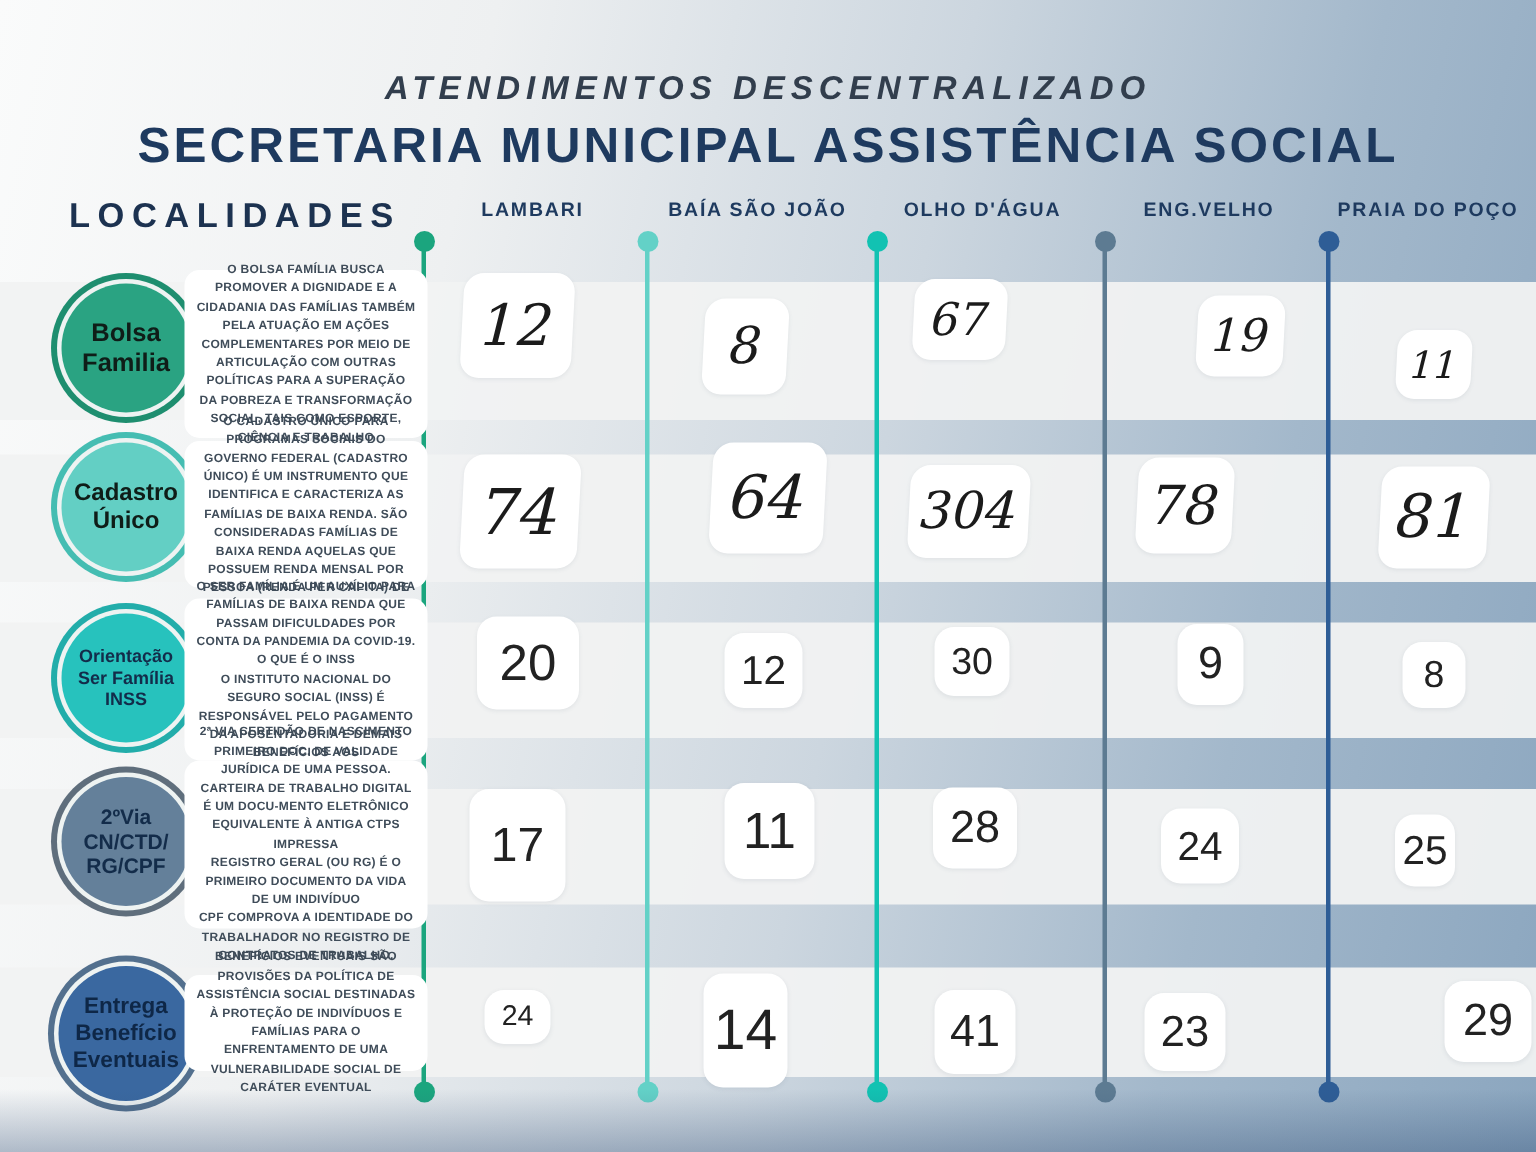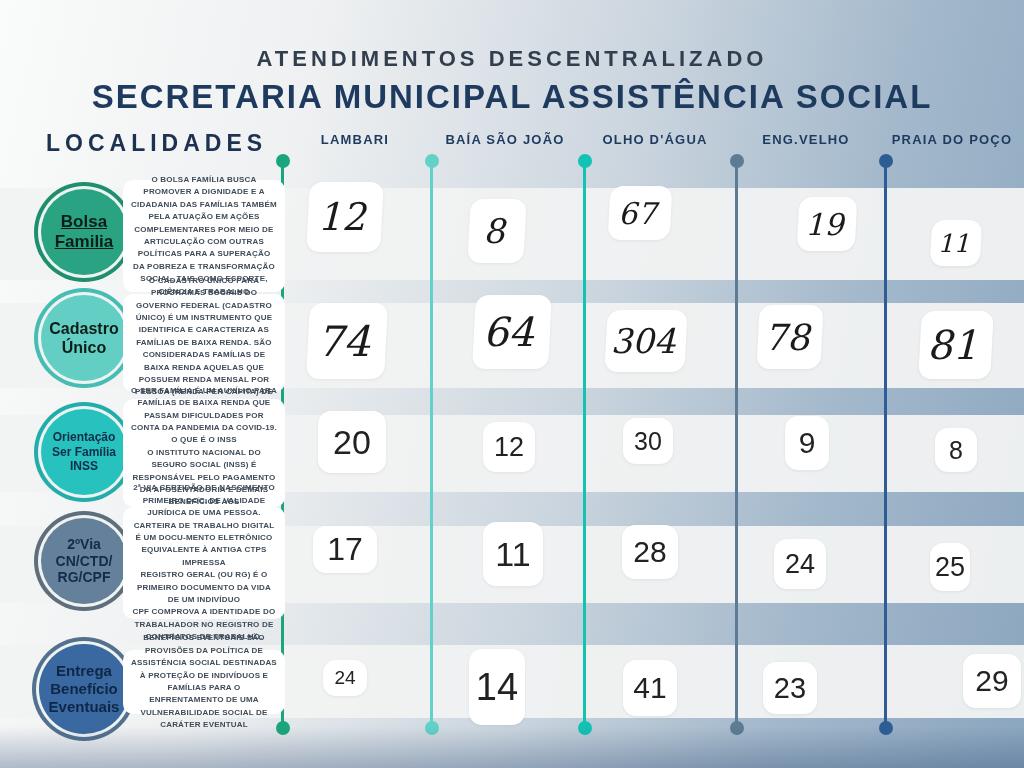--- a/index.html
+++ b/index.html
@@ -12,21 +12,21 @@
     content:'';position:absolute;left:0;right:0;bottom:0;height:42px;
     background:linear-gradient(to bottom,rgba(50,80,120,0) 0%,rgba(45,75,115,0.35) 100%);
     pointer-events:none;
   }
   .strip{position:absolute;left:0;width:1024px;background:rgba(241,242,242,0.95);}
   .s1{top:188px;height:92px;} .s2{top:303px;height:85px;} .s3{top:415px;height:77px;}
   .s4{top:526px;height:77px;} .s5{top:645px;height:73px;}
 
   .kicker{
     position:absolute;left:0;top:46px;width:1024px;text-align:center;
-    font-weight:600;font-size:22px;letter-spacing:4px;color:#323e4d;
+    font-style:italic;font-weight:600;font-size:22px;letter-spacing:4px;color:#323e4d;
   }
   .title{
     position:absolute;left:0;top:78px;width:1024px;text-align:center;
     font-weight:800;font-size:33px;letter-spacing:2px;color:#1e3a5f;
   }
   .localidades{
     position:absolute;left:46px;top:130px;width:230px;
     font-weight:800;font-size:23px;letter-spacing:5px;color:#1c3250;
   }
   .colhead{
@@ -94,21 +94,21 @@
   <div class="title">SECRETARIA MUNICIPAL ASSISTÊNCIA SOCIAL</div>
   <div class="localidades">LOCALIDADES</div>
 
   <div class="colhead" style="left:275px">LAMBARI</div>
   <div class="colhead" style="left:425px">BAÍA SÃO JOÃO</div>
   <div class="colhead" style="left:575px">OLHO D'ÁGUA</div>
   <div class="colhead" style="left:726px">ENG.VELHO</div>
   <div class="colhead" style="left:872px">PRAIA DO POÇO</div>
 
   <div class="circle" style="left: 41px; top: 189px; --fill: #2aa382; --ring: #1e8e6f;">
-    <div class="clabel" style="font-size: 17px; color: rgb(15, 29, 24); text-decoration: underline;">Bolsa
+    <div class="clabel" style="font-size: 17px; color: rgb(15, 29, 24);">Bolsa
 Familia</div>
   </div>
   <div class="desc" style="top:180px;height:112px">O BOLSA FAMÍLIA BUSCA PROMOVER A DIGNIDADE E A CIDADANIA DAS FAMÍLIAS TAMBÉM PELA ATUAÇÃO EM AÇÕES COMPLEMENTARES POR MEIO DE ARTICULAÇÃO COM OUTRAS POLÍTICAS PARA A SUPERAÇÃO DA POBREZA E TRANSFORMAÇÃO SOCIAL, TAIS COMO ESPORTE, CIÊNCIA E TRABALHO</div>
   <div class="val hand" style="left:308px;top:182px;width:74px;height:70px;font-size:38px">12</div>
   <div class="val hand" style="left:469px;top:199px;width:56px;height:64px;font-size:34px">8</div>
   <div class="val hand" style="left:609px;top:186px;width:62px;height:54px;font-size:30px">67</div>
   <div class="val hand" style="left:798px;top:197px;width:58px;height:54px;font-size:30px">19</div>
   <div class="val hand" style="left:931px;top:220px;width:50px;height:46px;font-size:25px">11</div>
 
   <div class="circle" style="left: 41px; top: 295px; --fill: #63cfc4; --ring: #45bdb2;">
@@ -136,21 +136,21 @@
   <div class="val plain" style="left:935px;top:428px;width:42px;height:44px;font-size:25px">8</div>
 
   <div class="circle" style="left: 41px; top: 518px; --fill: #64809a; --ring: #5f6e7c;">
     <div class="clabel" style="font-size: 14px; color: rgb(19, 44, 74);">2ºVia
 CN/CTD/
 RG/CPF</div>
   </div>
   <div class="desc" style="top:507px;height:112px;white-space:pre-line">2ª VIA CERTIDÃO DE NASCIMENTO  PRIMEIRO DOC. DE VALIDADE JURÍDICA DE UMA PESSOA. CARTEIRA DE TRABALHO DIGITAL É UM DOCU-MENTO ELETRÔNICO EQUIVALENTE À ANTIGA CTPS IMPRESSA
 REGISTRO GERAL (OU RG) É O PRIMEIRO DOCUMENTO DA VIDA DE UM INDIVÍDUO
 CPF COMPROVA A IDENTIDADE DO TRABALHADOR NO REGISTRO DE CONTRATOS DE TRABALHO.</div>
-  <div class="val plain" style="left:313px;top:526px;width:64px;height:47px;font-size:32px">17</div>
+  <div class="val plain" style="left:313px;top:526px;width:64px;height:75px;font-size:32px">17</div>
   <div class="val plain" style="left:483px;top:522px;width:60px;height:64px;font-size:34px">11</div>
   <div class="val plain" style="left:622px;top:525px;width:56px;height:54px;font-size:30px">28</div>
   <div class="val plain" style="left:774px;top:539px;width:52px;height:50px;font-size:27px">24</div>
   <div class="val plain" style="left:930px;top:543px;width:40px;height:48px;font-size:27px">25</div>
 
   <div class="circle" style="left: 39px; top: 644px; width: 90px; height: 90px; --fill: #3a68a0; --ring: #53708e;">
     <div class="clabel" style="font-size: 15px; color: rgb(14, 39, 71);">Entrega
 Benefício
 Eventuais</div>
   </div>

